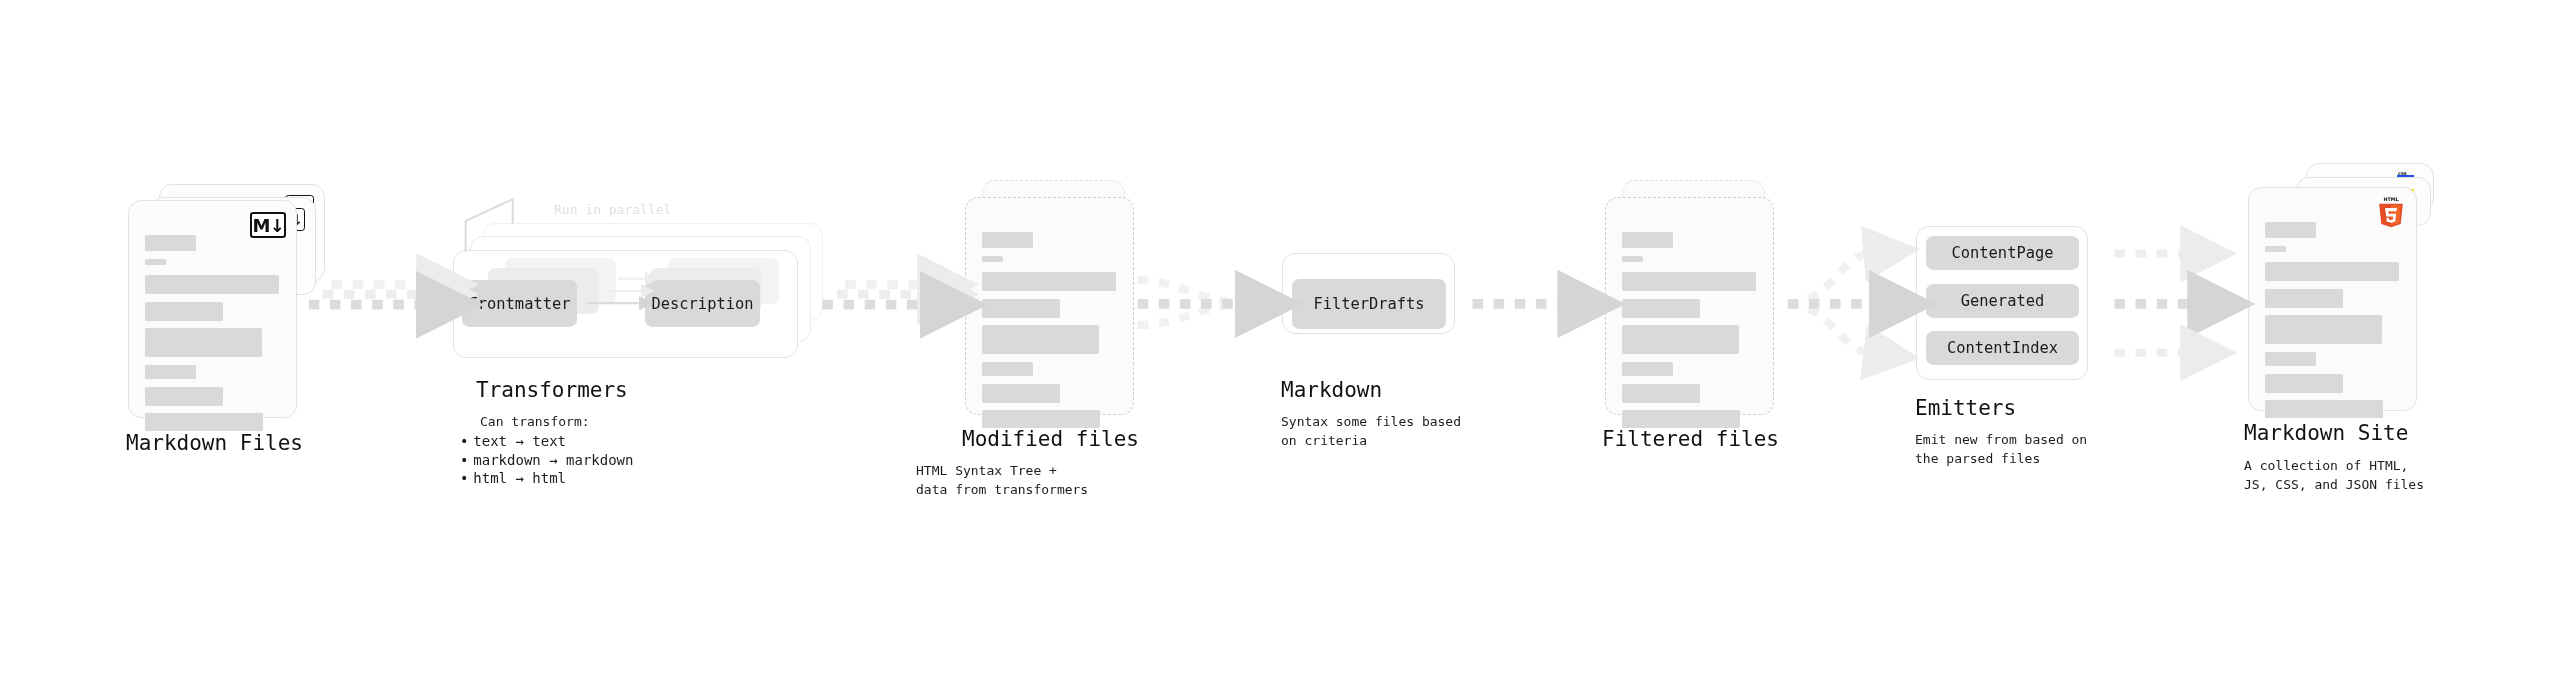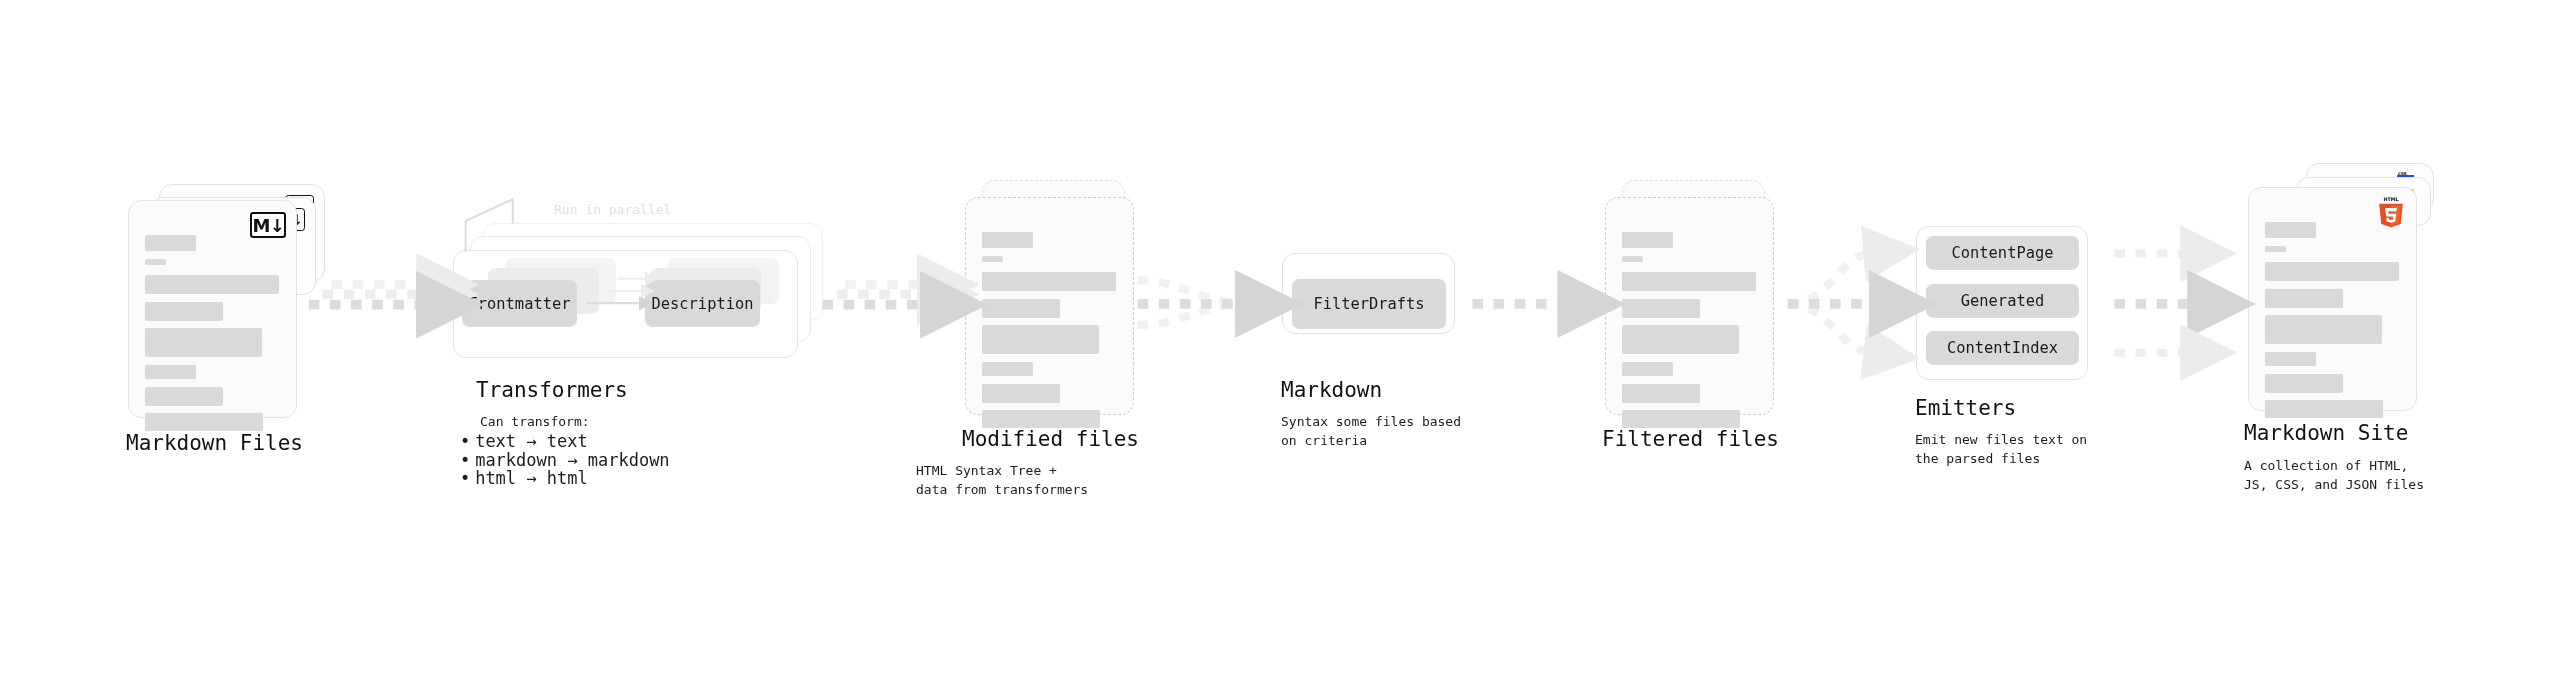--- a/index.html
+++ b/index.html
@@ -105,21 +105,21 @@
   }
   .cap-body {
     position: absolute;
     font-size: 13px;
     line-height: 18.7px;
     color: #1c1c1c;
     white-space: pre-line;
   }
   .cap-list {
     position: absolute;
-    font-size: 17px;
+    font-size: 14px;
     line-height: 18.7px;
     color: #1c1c1c;
   }
   .cap-list .li { white-space: nowrap; }
   .cap-list .li .b { margin-right: 4.9px; }
 
   .parallel-label {
     position: absolute;
     font-size: 13px;
     color: #e0e0e0;
@@ -238,21 +238,21 @@
       </div>
     </div>
   </div>
   <div class="cap-title" style="left:1602px; top:427px;">Filtered files</div>
 
   <div class="group-box" style="left:1916px; top:226px; width:172px; height:154px;"></div>
   <div class="chip" style="left:1926px; top:236px; width:153px; height:34px;">ContentPage</div>
   <div class="chip" style="left:1926px; top:284px; width:153px; height:34px;">Generated</div>
   <div class="chip" style="left:1926px; top:331px; width:153px; height:34px;">ContentIndex</div>
   <div class="cap-title" style="left:1915px; top:396px;">Emitters</div>
-  <div class="cap-body" style="left:1915px; top:431px;">Emit new files text on
+  <div class="cap-body" style="left:1915px; top:431px;">Emit new from based on
 the parsed files</div>
 
   <div class="doc-stack">
 
     <div class="doc-card back" style="left:2306px; top:163px; width:128px; height:49px;">
       <div class="css-badge" style="right:19.5px; top:11.4px;">
         <span class="cssmark">css</span>
       </div>
     </div>
 

